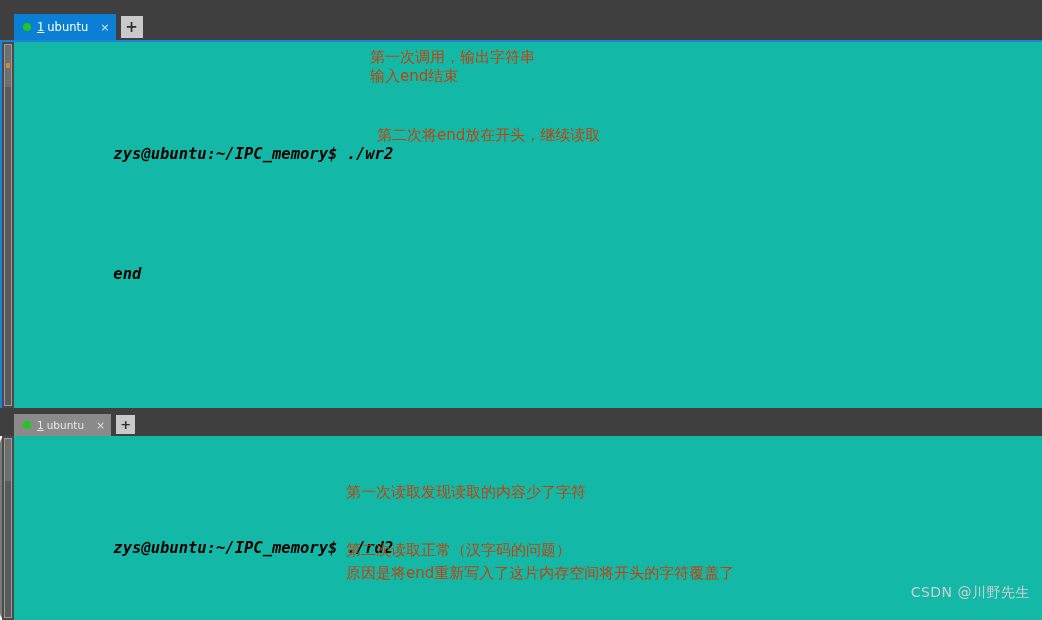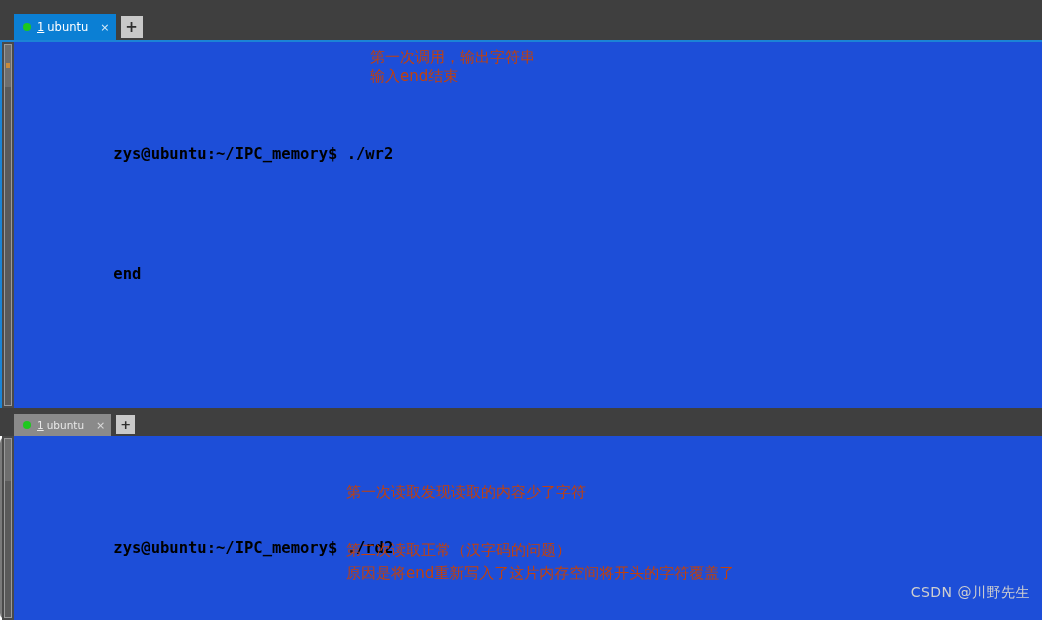--- a/index.html
+++ b/index.html
@@ -130,22 +130,23 @@
   .gutter-thumb .mini {
     position: absolute;
     left: 1px; top: 18px;
     width: 4px; height: 5px;
     background: #c98a3a;
   }
 
   .screen {
     flex: 1;
     position: relative;
-    background: #1d4ed8;
+    background: #14b8a6;
     overflow: hidden;
+    font-style: italic;
   }
 
   
   .tlines {
     position: absolute;
     left: 6px;
     top: 4px;
     font-family: "DejaVu Sans Mono", monospace;
     font-size: 15.5px;
     font-weight: 700;
@@ -221,20 +222,21 @@
         
 
         
 
       </div>
     </div>
   </div>
 
   <div class="annot" style="left:370px; top:47px;">第一次调用，输出字符串</div>
   <div class="annot" style="left:370px; top:66px;">输入end结束</div>
+  <div class="annot" style="left:377px; top:125px;">第二次将end放在开头，继续读取</div>
 </div>
 
 <div class="term-window bottom">
 
   <div class="tabbar">
     <div class="tab inactive">
       <span class="tab-dot"></span>
       <span class="tab-num">1</span>
       <span>ubuntu</span>
       <span class="tab-close">×</span>

